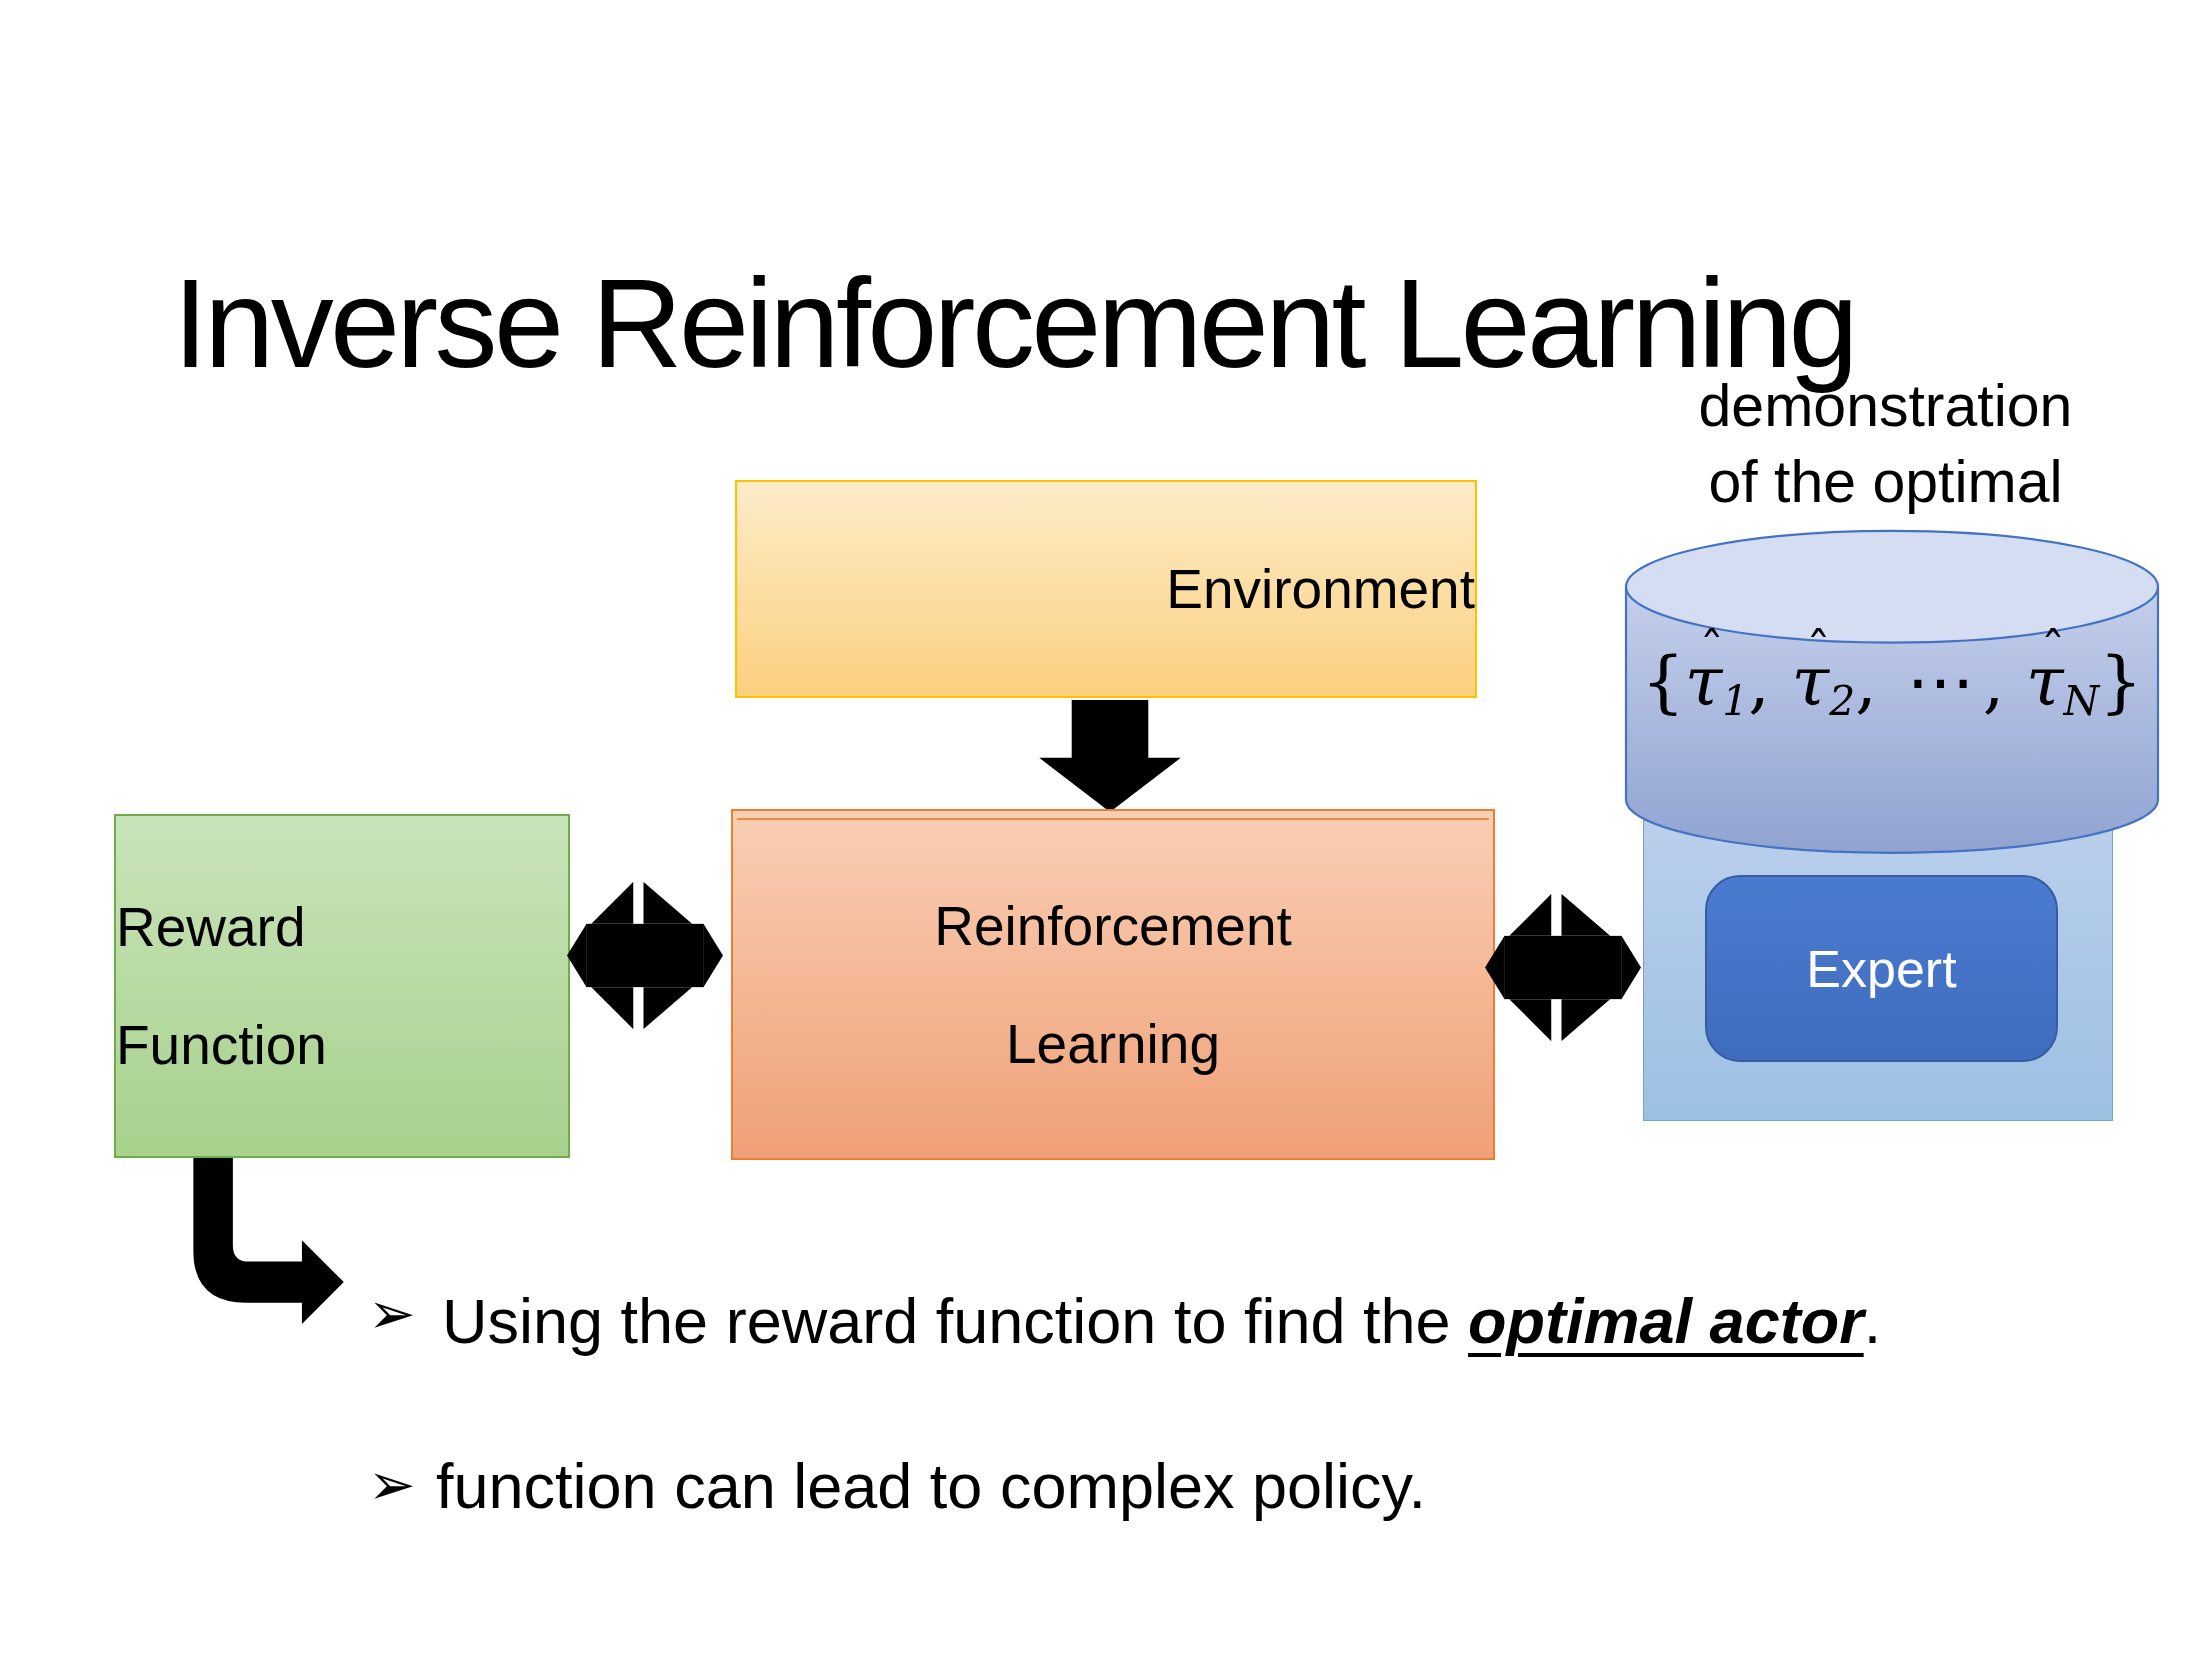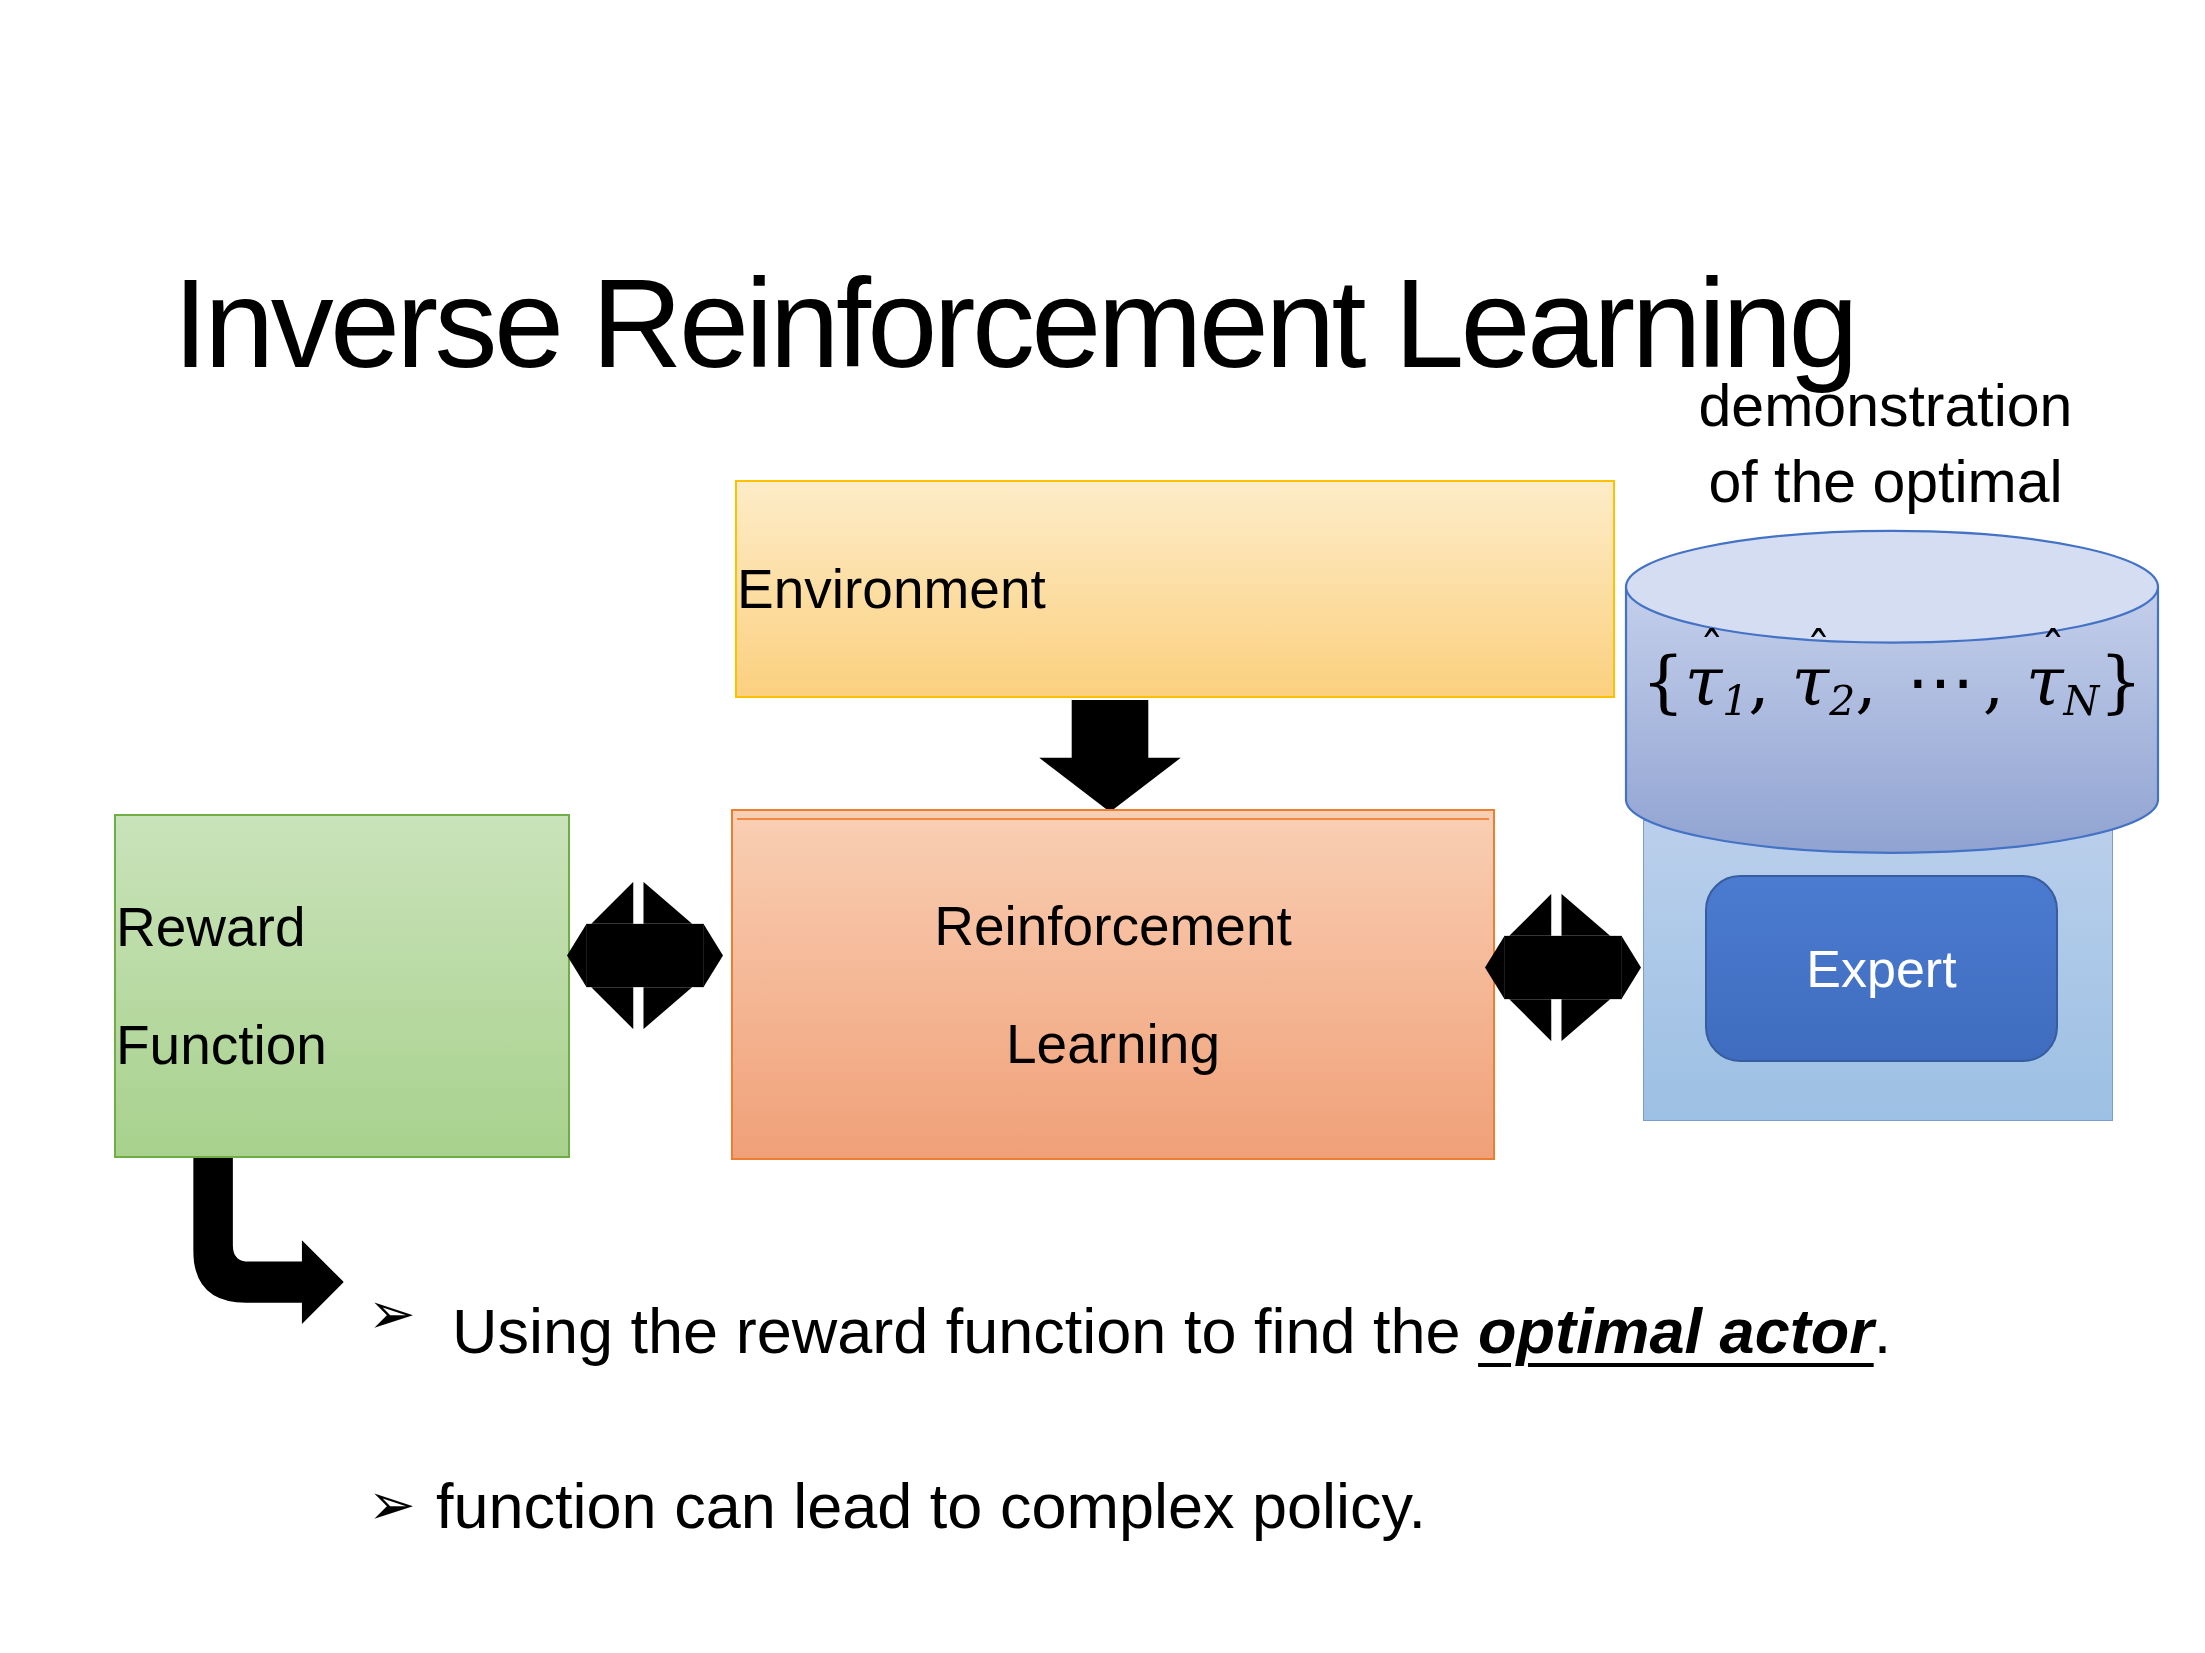--- a/index.html
+++ b/index.html
@@ -21,24 +21,24 @@
   .annotation{
     left:1573px;top:368px;width:625px;
     font-size:59px;line-height:76px;text-align:center;
   }
 
   
   .box-label{font-size:55px;line-height:118px;text-align:center;}
 
   
   .env-box{
-    left:735px;top:480px;width:880px;height:218px;
+    left:735px;top:480px;width:742px;height:218px;
     background:linear-gradient(to bottom,var(--env-fill-top,#FDECC8),var(--env-fill-bottom,#FBD07F));
     border:2.9px solid var(--env-border,#FFC000);
-    display:flex;align-items:center;justify-content:flex-start;
+    display:flex;align-items:center;justify-content:flex-end;
     box-sizing:border-box;z-index:2;
   }
 
   
   .reward-box{
     left:114px;top:814px;width:456px;height:344px;
     background:linear-gradient(to bottom,var(--reward-fill-top,#C9E3BA),var(--reward-fill-bottom,#A8D18D));
     border:2.2px solid var(--reward-border,#70AD47);
     display:flex;flex-direction:column;align-items:flex-start;justify-content:center;
     box-sizing:border-box;z-index:2;
@@ -196,21 +196,21 @@
   <span class="box-label">Expert</span>
 </div>
 
 <svg class="abs bent-arrow" viewBox="0 0 205 245">
   <use href="#bentArrow"></use>
 </svg>
 
 <div class="abs bullets">
   <div class="bullet-row">
     <span class="bullet-marker">➢</span>
-    <p class="bullet-text nowrap" style="margin:16px"><span>Using the reward function to find the </span><span class="emph">optimal actor</span><span>.</span></p>
+    <p class="bullet-text nowrap" style="margin:6px"><span>Using the reward function to find the </span><span class="emph">optimal actor</span><span>.</span></p>
   </div>
   <div class="bullet-row">
     <span class="bullet-marker">➢</span>
     <p class="bullet-text" style="margin:0">
       <span class="bullet-line">function can lead to complex policy.</span>
     </p>
   </div>
 </div>
 
 

